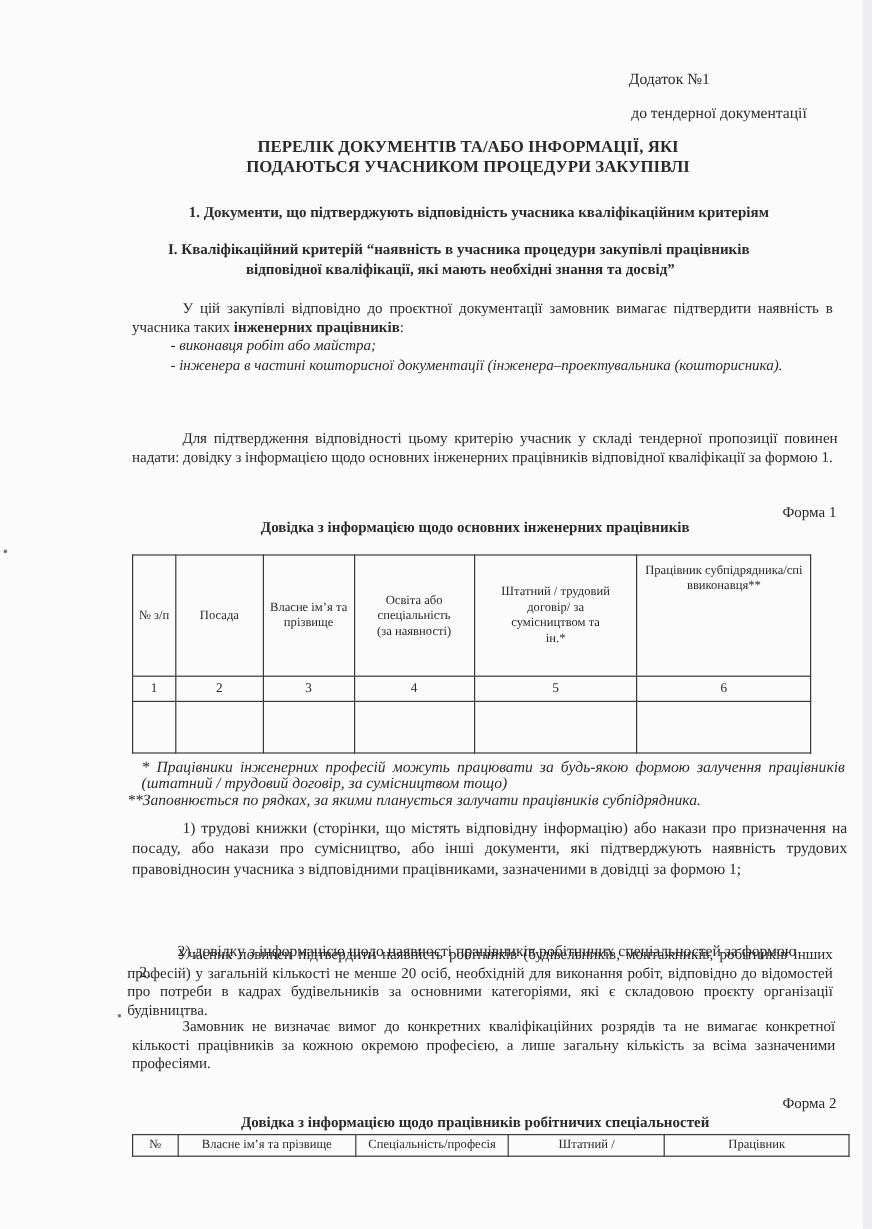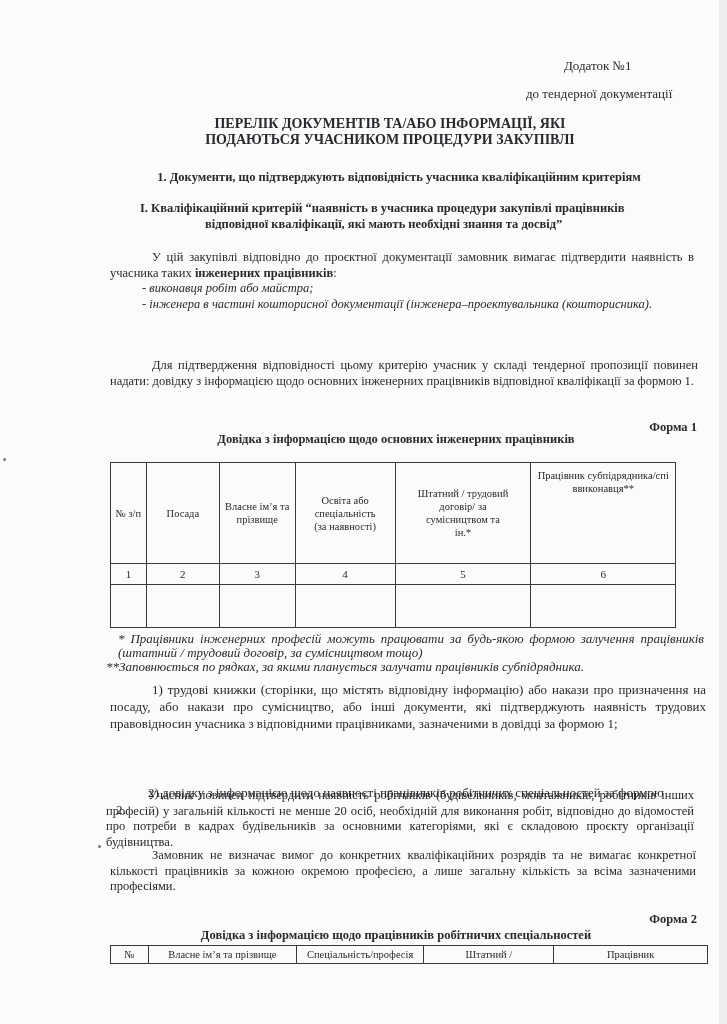--- a/index.html
+++ b/index.html
@@ -6,34 +6,34 @@
   body {
     width: 727px; height: 1024px; overflow: hidden;
     background: #fbfbfc;
     font-family: "Liberation Serif", "DejaVu Serif", serif;
     color: #2a2a2e;
     position: relative;
   }
   .page { position: absolute; inset: 0; }
   .right-edge { position: absolute; right: 0; top: 0; width: 8px; height: 1024px; background: #eeeef0; }
   .abs { position: absolute; }
-  .appendix { left: 524px; top: 58px; font-size: 13px; margin-left: 40px; }
+  .appendix { left: 524px; top: 58px; font-size: 13px; }
   .appendix2 { left: 526px; top: 86px; font-size: 13px; }
   .title { left: 120px; width: 540px; top: 116px; text-align: center; font-weight: bold; font-size: 14px; line-height: 16px; }
   .section1 { left: 0; width: 720px; top: 170px; text-align: center; font-weight: bold; font-size: 12.5px; padding-left: 78px; box-sizing: border-box; }
   .crit { left: 140px; width: 560px; top: 200px; font-weight: bold; font-size: 12.5px; line-height: 16px; }
   .crit .l2 { display: block; padding-left: 65px; }
   .para { font-size: 12.5px; line-height: 15.5px; text-align: justify; }
   .p1 { left: 110px; width: 584px; top: 250px; }
   .indent { text-indent: 42px; }
   .ital { font-style: italic; }
   .list-item { display: block; padding-left: 32px; text-indent: 0; }
   .list-last { display: block; text-indent: 32px; text-align: justify; text-align-last: left; }
   .p2 { left: 110px; width: 588px; top: 358px; }
-  .forma { font-weight: bold; font-size: 12.5px; }
+  .forma { font-weight: normal; font-size: 12.5px; }
   .forma1 { right: 30px; top: 420px; }
   .t1title { left: 110px; width: 572px; top: 432px; text-align: center; font-weight: bold; font-size: 12.5px; line-height: 15px; }
   table { border-collapse: collapse; position: absolute; }
   td, th { border: 1px solid #3a3a3e; font-weight: normal; font-size: 10.5px; line-height: 13px; text-align: center; padding: 0 2px; }
   .t1 { left: 110px; top: 462px; width: 566px; }
   .t1 th { height: 94px; vertical-align: middle; }
   .t1 th.last { vertical-align: top; padding-top: 6px; }
   .t1 td.num { height: 20px; font-size: 11px; }
   .t1 td.empty { height: 42px; }
   .notes { left: 106px; width: 598px; top: 632px; font-size: 13px; line-height: 14px; font-style: italic; }

